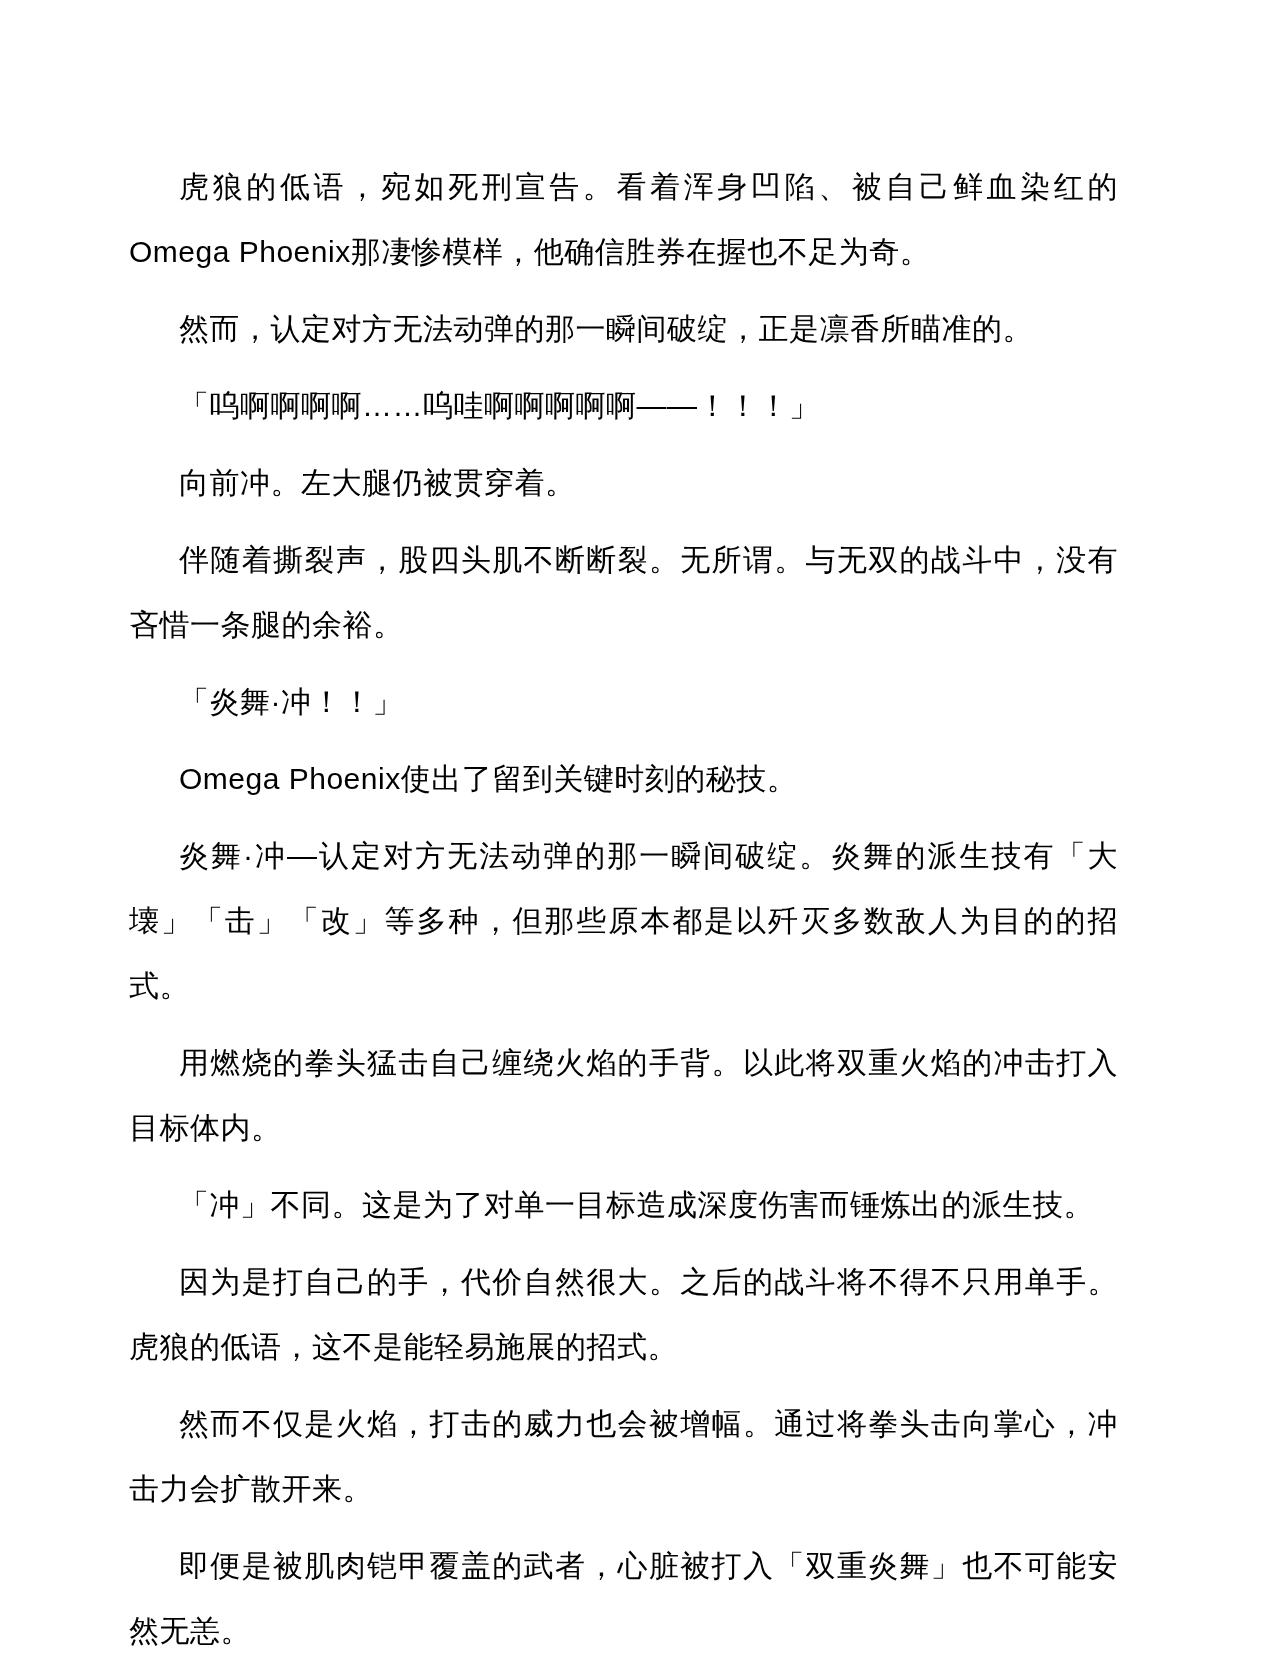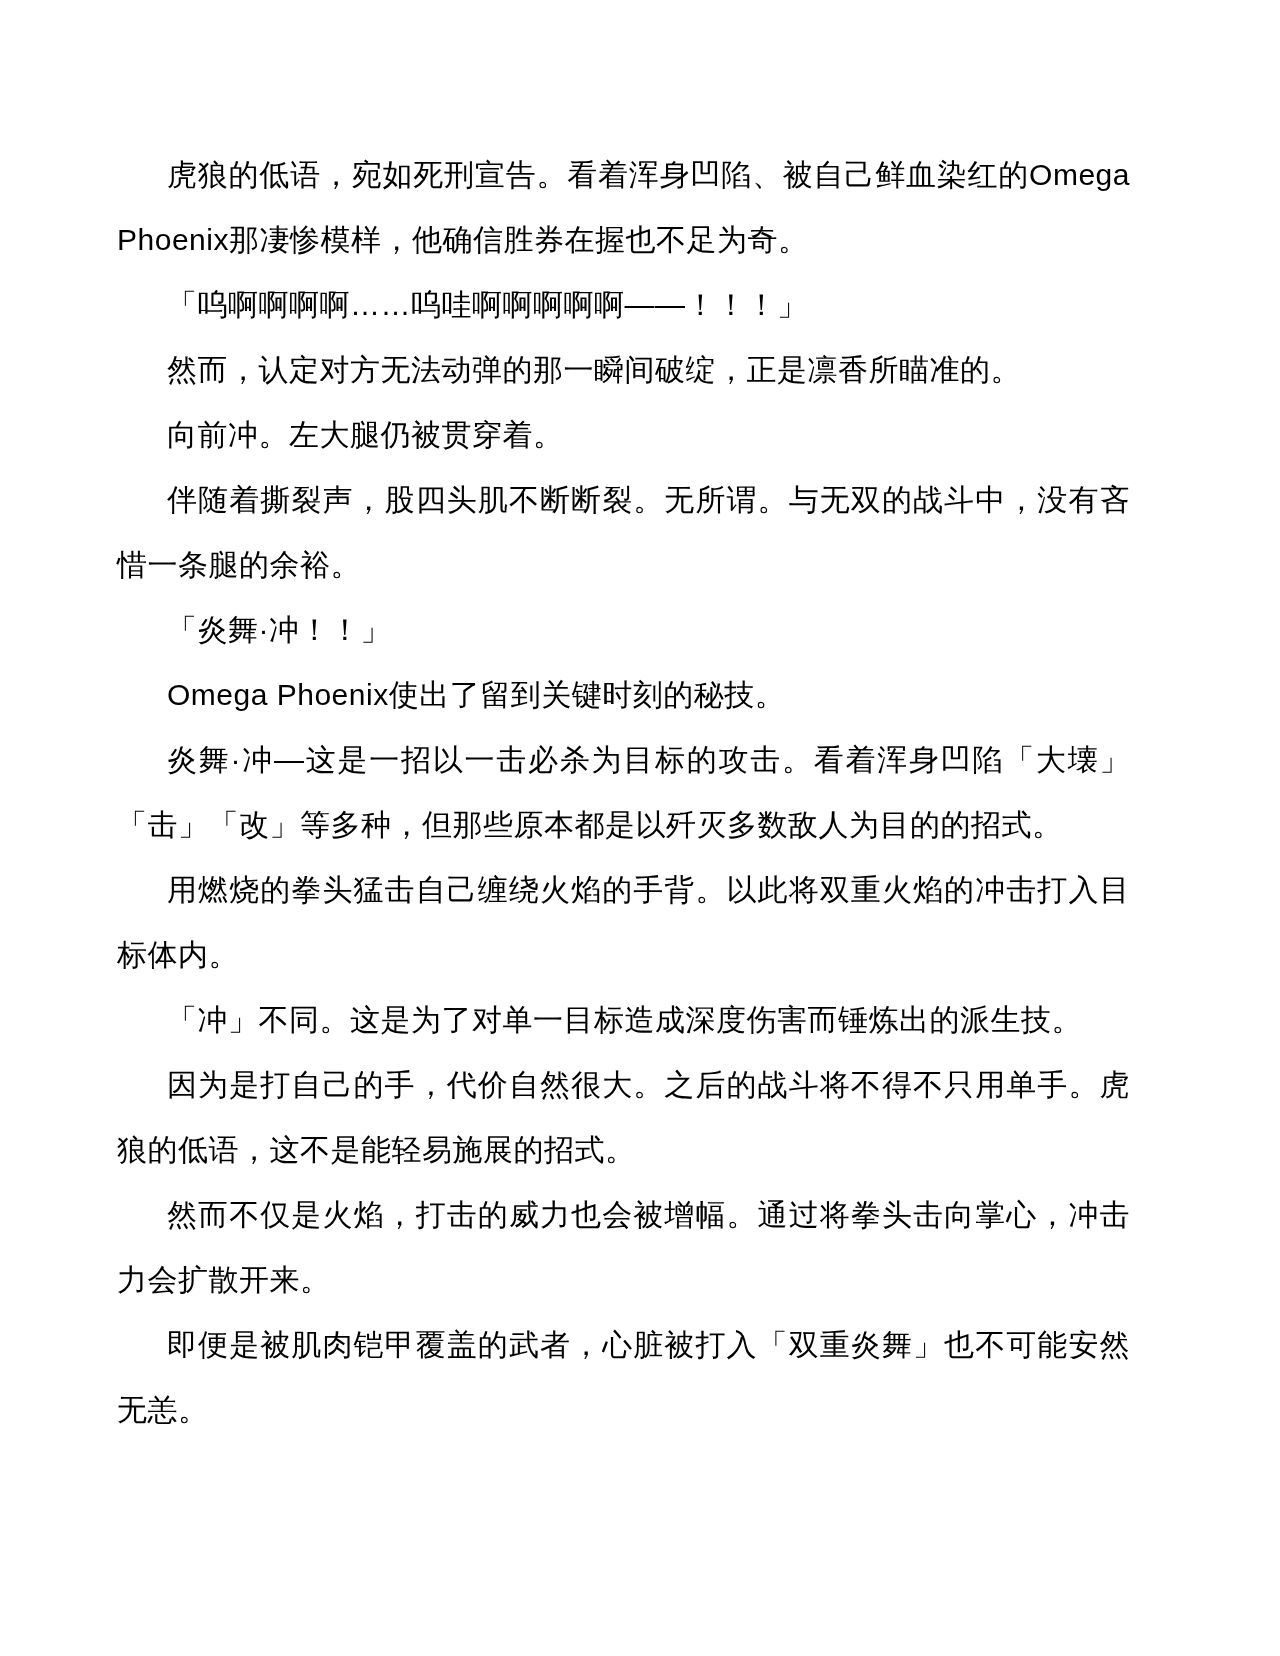--- a/index.html
+++ b/index.html
@@ -21,38 +21,38 @@
     width: 1013px;
     font-family: "Liberation Sans", "DejaVu Sans", sans-serif;
     font-size: 30px;
     font-weight: 500;
     line-height: 65px;
     color: #000000;
     text-align: justify;
     letter-spacing: 0.5px;
   }
   .text-block p {
-    margin: 0;
+    margin: 12px;
     padding: 0;
     text-indent: 50px;
   }
 </style>
 </head>
 <body>
 
 <div class="page">
   <div class="text-block">
     <p>虎狼的低语，宛如死刑宣告。看着浑身凹陷、被自己鲜血染红的Omega Phoenix那凄惨模样，他确信胜券在握也不足为奇。</p>
+    <p>然而，认定对方无法动弹的那一瞬间破绽，正是凛香所瞄准的。</p>
     <p>「呜啊啊啊啊……呜哇啊啊啊啊啊——！！！」</p>
-    <p>然而，认定对方无法动弹的那一瞬间破绽，正是凛香所瞄准的。</p>
     <p>向前冲。左大腿仍被贯穿着。</p>
     <p>伴随着撕裂声，股四头肌不断断裂。无所谓。与无双的战斗中，没有吝惜一条腿的余裕。</p>
     <p>「炎舞·冲！！」</p>
     <p>Omega Phoenix使出了留到关键时刻的秘技。</p>
-    <p>炎舞·冲—这是一招以一击必杀为目标的攻击。看着浑身凹陷「大壊」「击」「改」等多种，但那些原本都是以歼灭多数敌人为目的的招式。</p>
+    <p>炎舞·冲—认定对方无法动弹的那一瞬间破绽。炎舞的派生技有「大壊」「击」「改」等多种，但那些原本都是以歼灭多数敌人为目的的招式。</p>
     <p>用燃烧的拳头猛击自己缠绕火焰的手背。以此将双重火焰的冲击打入目标体内。</p>
     <p>「冲」不同。这是为了对单一目标造成深度伤害而锤炼出的派生技。</p>
     <p>因为是打自己的手，代价自然很大。之后的战斗将不得不只用单手。虎狼的低语，这不是能轻易施展的招式。</p>
     <p>然而不仅是火焰，打击的威力也会被增幅。通过将拳头击向掌心，冲击力会扩散开来。</p>
     <p>即便是被肌肉铠甲覆盖的武者，心脏被打入「双重炎舞」也不可能安然无恙。</p>
 
   </div>
 </div>
 
 </body></html>

